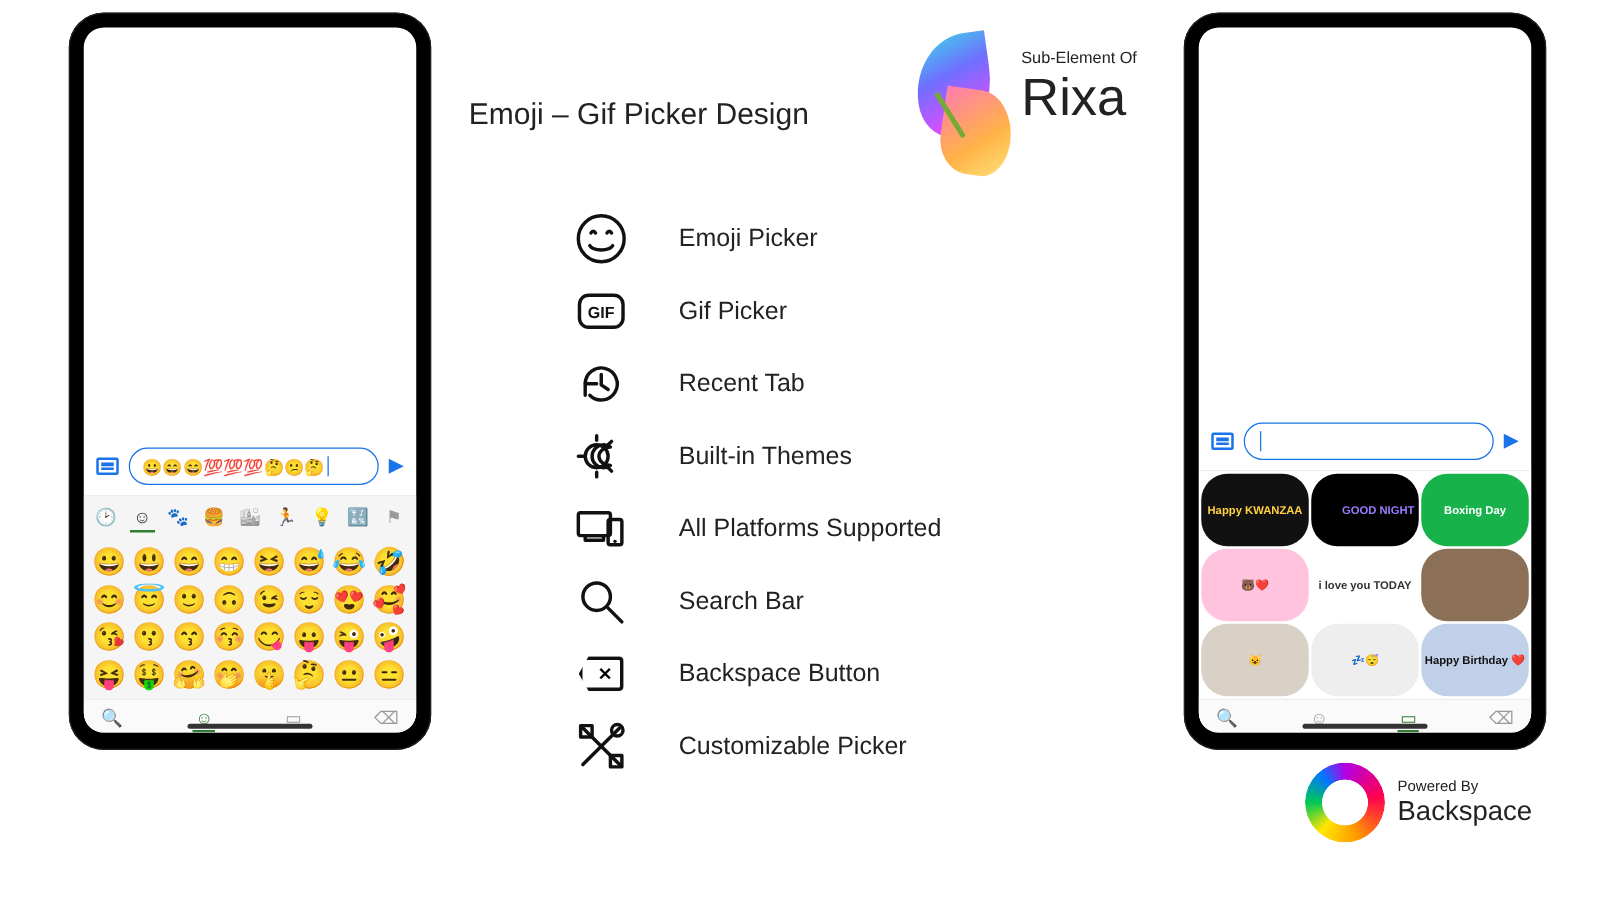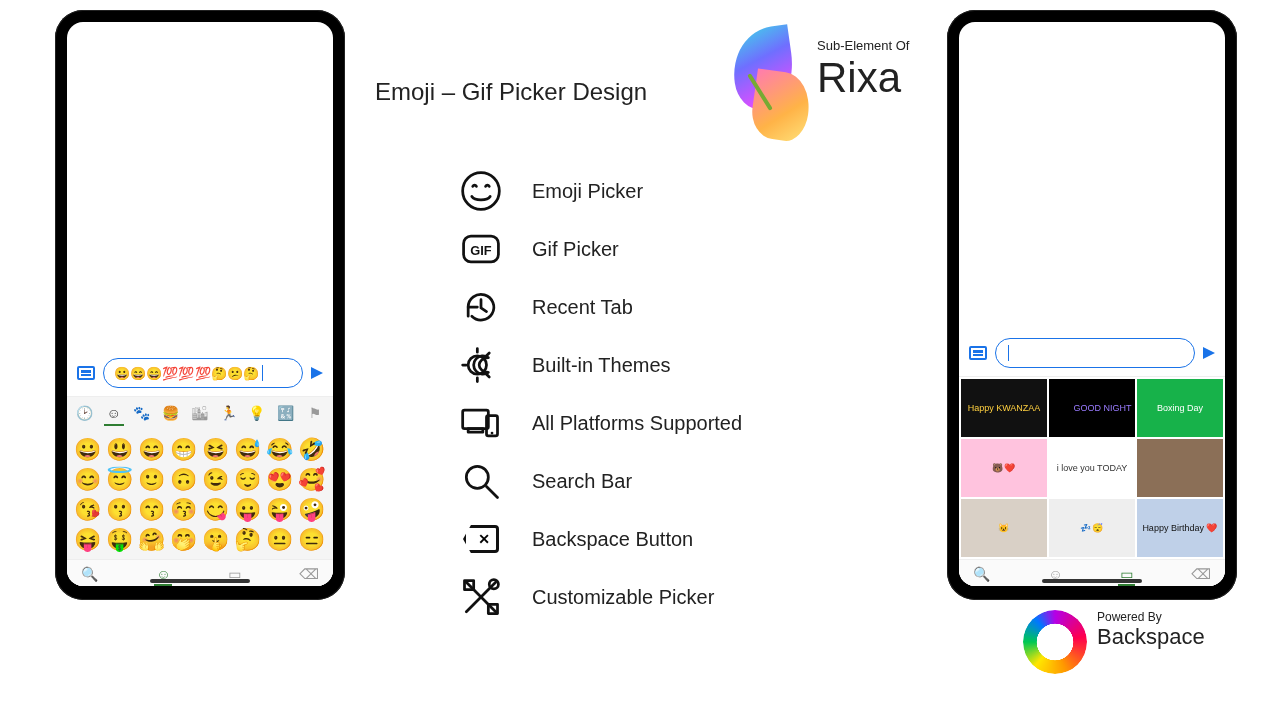--- a/index.html
+++ b/index.html
@@ -130,22 +130,23 @@
     padding: 2px;
   }
   .gif-tile {
     display: flex;
     align-items: center;
     justify-content: center;
     font-size: 9px;
     color: #fff;
     text-align: center;
     overflow: hidden;
-    font-weight: 400;
+    font-weight: 700;
     padding: 2px;
+    border-radius: 21px;
   }
 
   
   .center-title {
     position: absolute;
     left: 375px; top: 78px;
     font-size: 24px;
     color: #222;
   }
   .rixa-block {
@@ -178,32 +179,32 @@
   .rixa-text { display: flex; flex-direction: column; }
   .rixa-sub { font-size: 13px; color: #222; margin-top: 10px; }
   .rixa-name { font-size: 42px; color: #222; font-weight: 400; line-height: 1; margin-top: 4px; }
 
   .feature-list {
     position: absolute;
     left: 458px; top: 168px;
     display: flex; flex-direction: column;
     gap: 12px;
   }
-  .feature { display: flex; align-items: center; gap: 28px; }
+  .feature { display: flex; align-items: center; gap: 39px; }
   .feature .fico { width: 46px; height: 46px; display: flex; align-items: center; justify-content: center; }
   .feature .flabel { font-size: 20px; color: #222; }
 
   
   .stroke { fill: none; stroke: #111; stroke-width: 3; stroke-linecap: round; stroke-linejoin: round; }
 
   
   .flutterway {
     position: absolute;
-    left: 1023px; top: 610px;
-    display: flex; align-items: flex-start; gap: 10px;
+    left: 1044px; top: 610px;
+    display: flex; align-items: center; gap: 10px;
   }
   .fw-ring {
     width: 64px; height: 64px; border-radius: 50%;
     background: conic-gradient(#b400e6 0deg,#ff004d 80deg,#ff9900 160deg,#ffe600 220deg,#00c853 270deg,#0077ff 320deg,#b400e6 360deg);
     -webkit-mask: radial-gradient(circle, transparent 40%, #000 41%);
     mask: radial-gradient(circle, transparent 40%, #000 41%);
   }
   .fw-text { display: flex; flex-direction: column; }
   .fw-sub { font-size: 12px; color: #222; }
   .fw-name { font-size: 22px; color: #222; }

